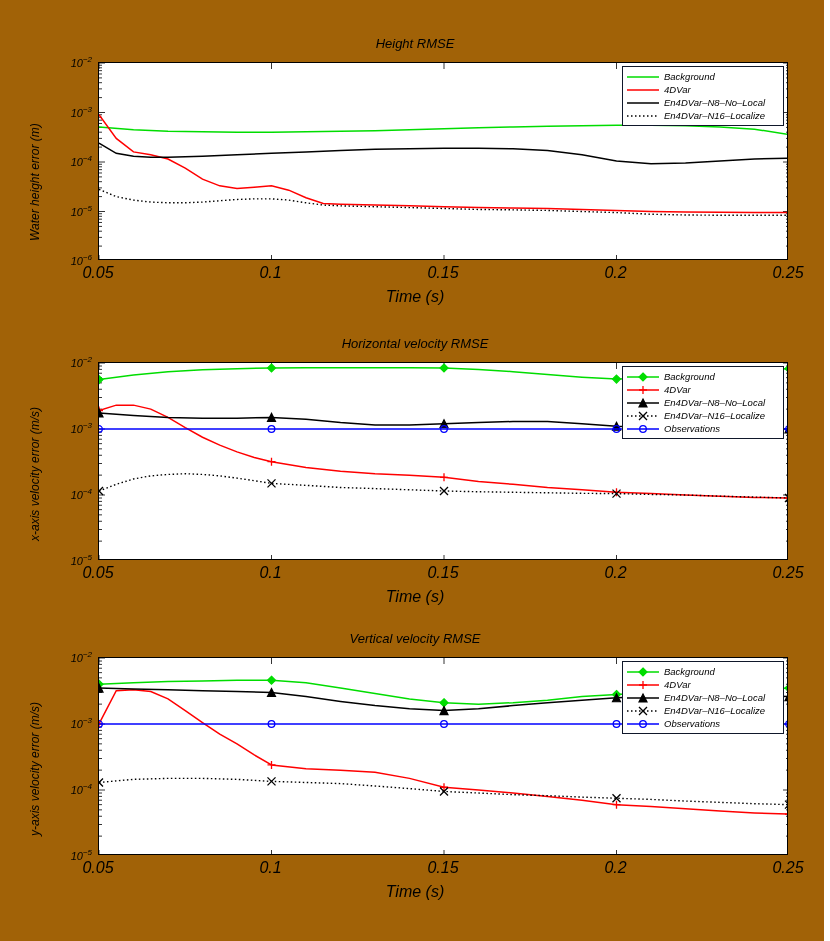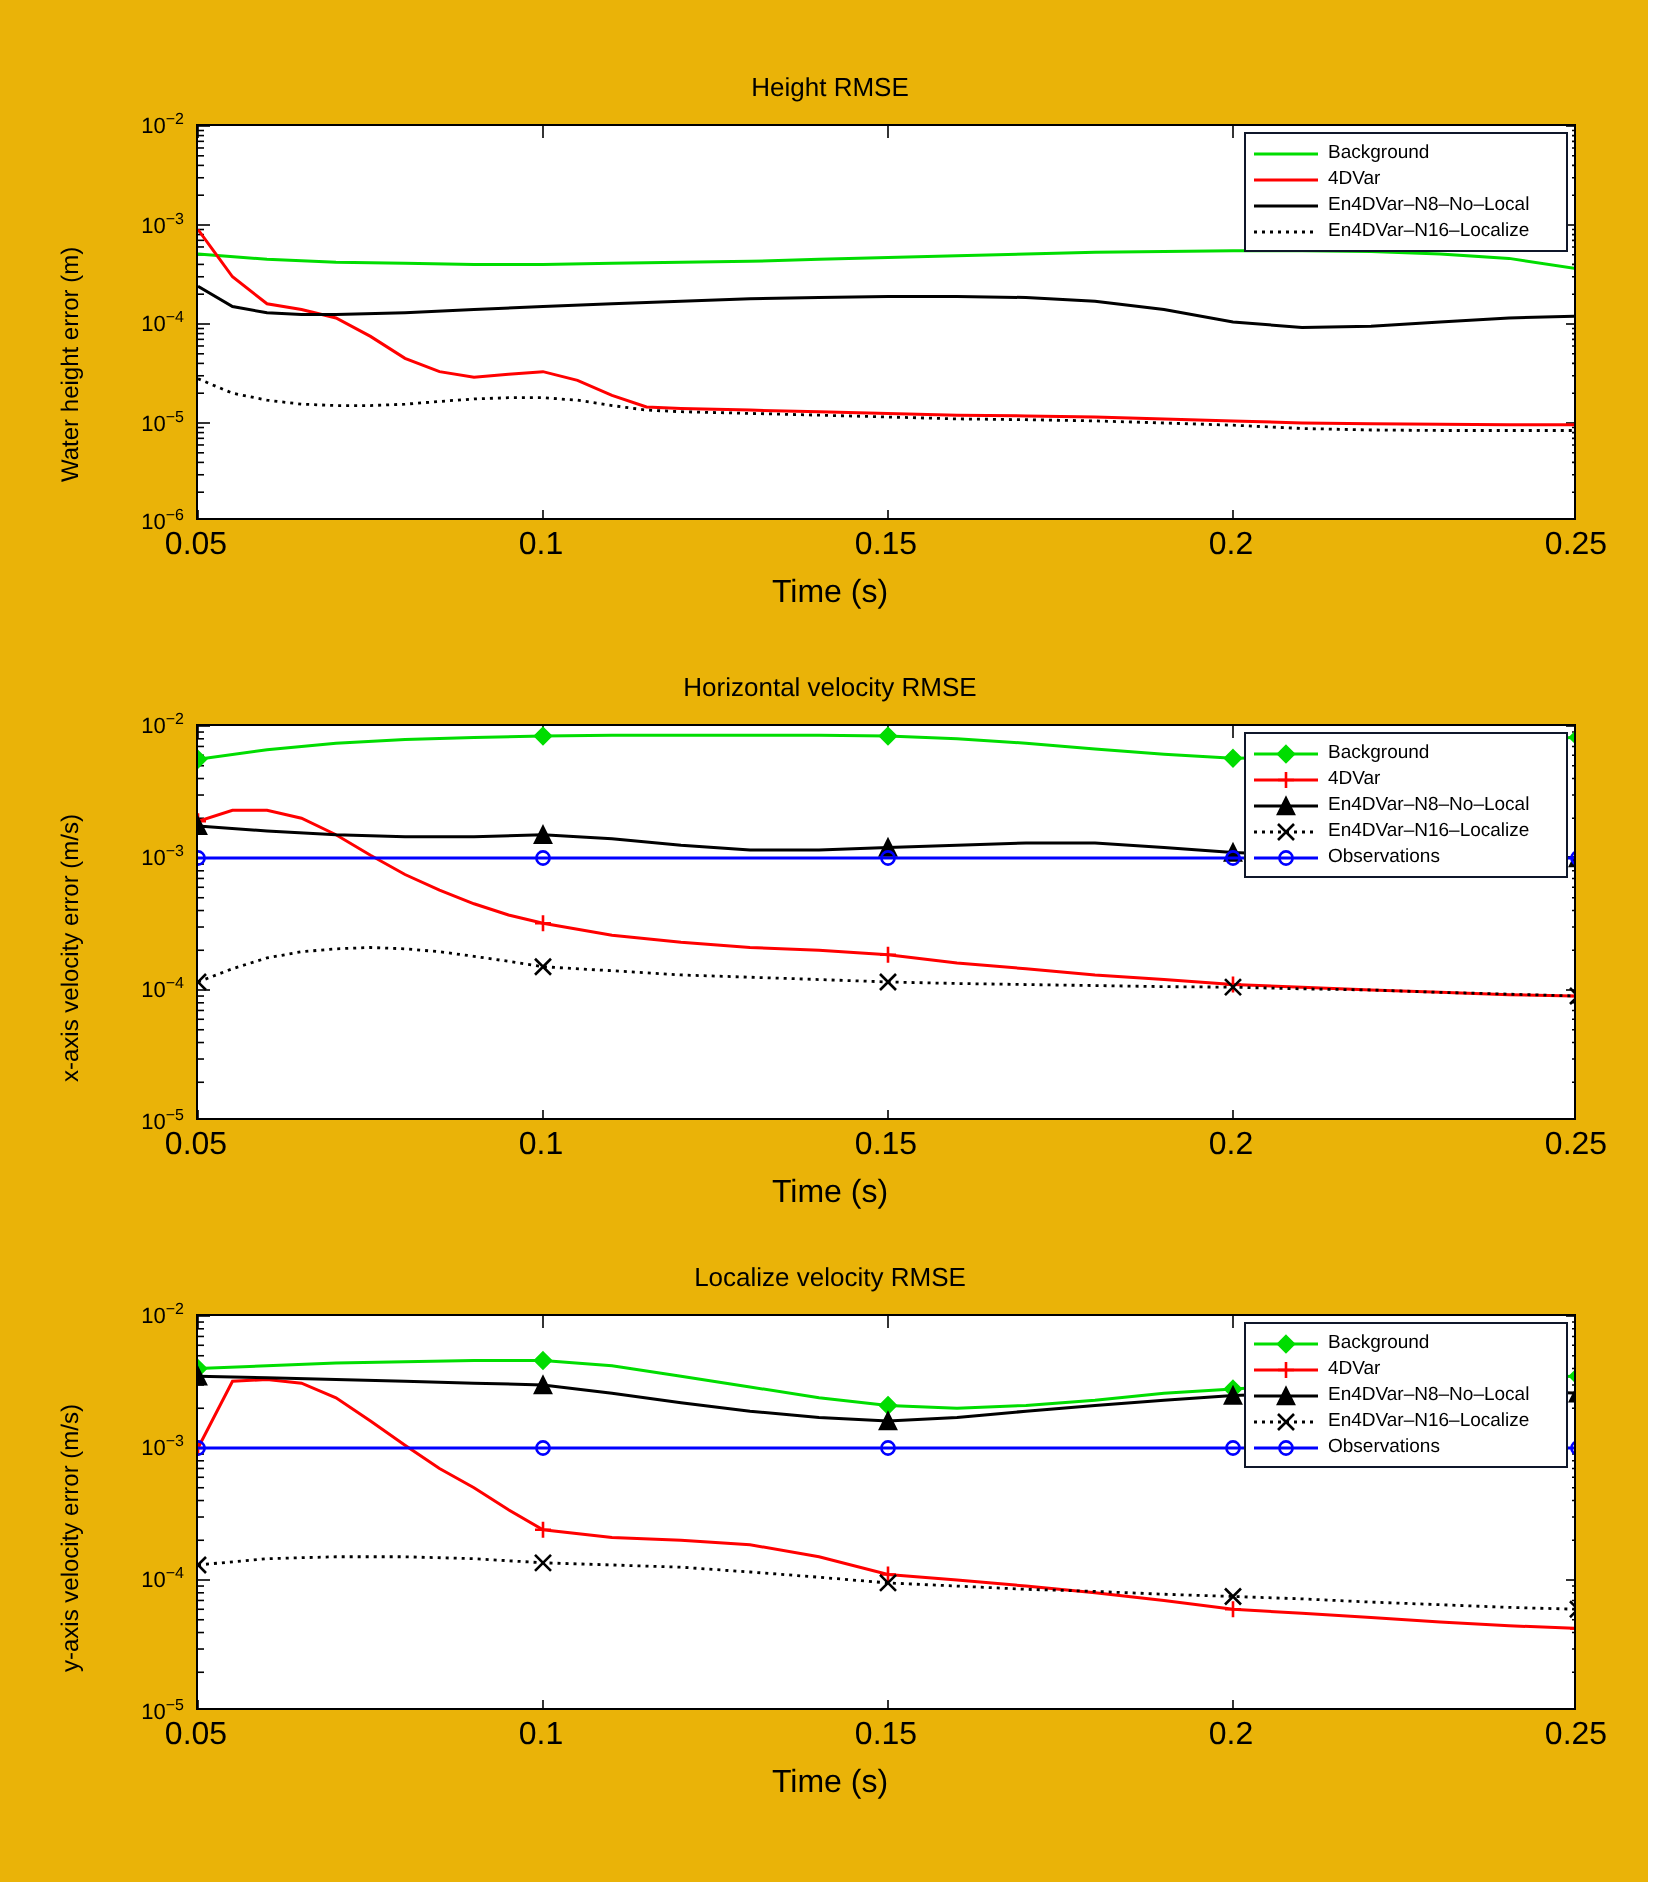--- a/index.html
+++ b/index.html
@@ -10,21 +10,22 @@
   body {
     width: 830px;
     height: 941px;
     font-family: "Liberation Sans", sans-serif;
     overflow: hidden;
   }
   .page {
     position: relative;
     width: 824px;
     height: 941px;
-    background: #eab308;
+    background: #a16207;
+    font-style: italic;
   }
   .panel {
     position: absolute;
     left: 0;
     width: 830px;
     height: 300px;
   }
   #panel-0 { top: 20px; }
   #panel-1 { top: 320px; }
   #panel-2 { top: 615px; }
@@ -482,21 +483,21 @@
                 <circle cx="17" cy="6" r="3.3" fill="none" stroke="#0000ff" stroke-width="1.3"></circle>
               </g>
             </svg>
           </span>
           <span class="legend-label">Observations</span>
         </div>
       </div>
   </div>
 
   <div class="panel" id="panel-2">
-    <div class="plot-title">Localize velocity RMSE</div>
+    <div class="plot-title">Vertical velocity RMSE</div>
     <div class="ylabel" id="ylabel-2" style="left: 28px; top: 221px;">y-axis velocity error (m/s)</div>
     <div class="axes" id="axes-2">
         <svg width="690" height="198" viewBox="0 0 690 198">
           <line x1="0" y1="198" x2="6" y2="198" stroke="#000" stroke-width="0.8"></line>
           <line x1="690" y1="198" x2="684" y2="198" stroke="#000" stroke-width="0.8"></line>
           <line x1="0" y1="178.13202028617724" x2="3" y2="178.13202028617724" stroke="#000" stroke-width="0.8"></line>
           <line x1="690" y1="178.13202028617724" x2="687" y2="178.13202028617724" stroke="#000" stroke-width="0.8"></line>
           <line x1="0" y1="166.50999718850227" x2="3" y2="166.50999718850227" stroke="#000" stroke-width="0.8"></line>
           <line x1="690" y1="166.50999718850227" x2="687" y2="166.50999718850227" stroke="#000" stroke-width="0.8"></line>
           <line x1="0" y1="158.26404057235447" x2="3" y2="158.26404057235447" stroke="#000" stroke-width="0.8"></line>

